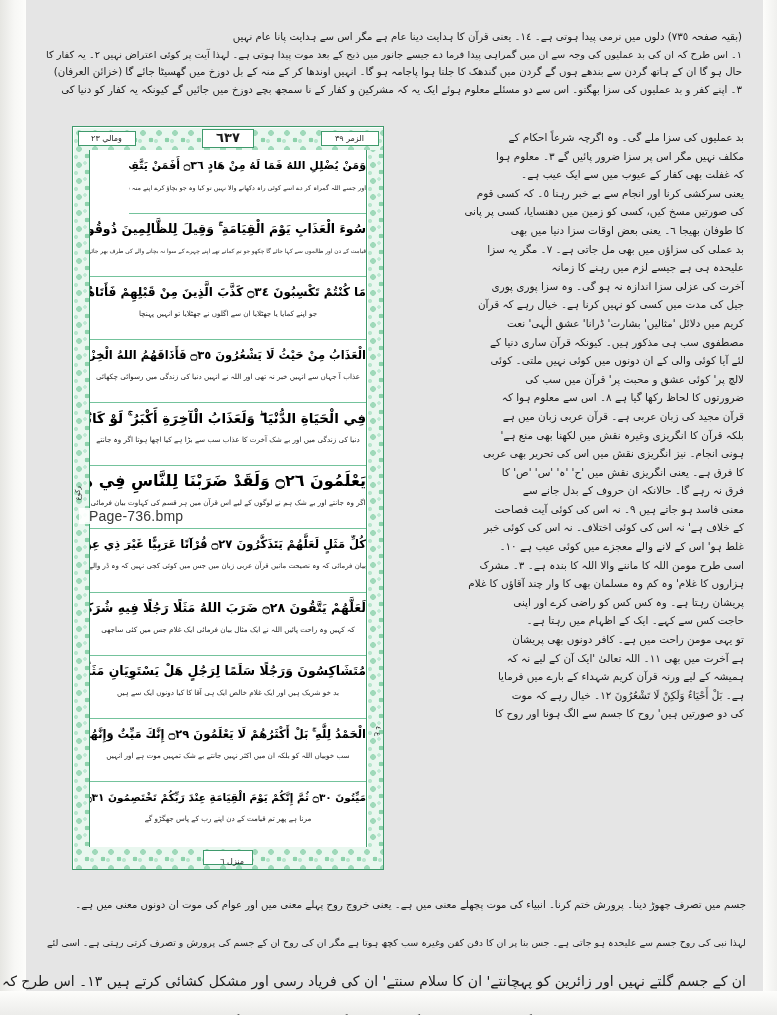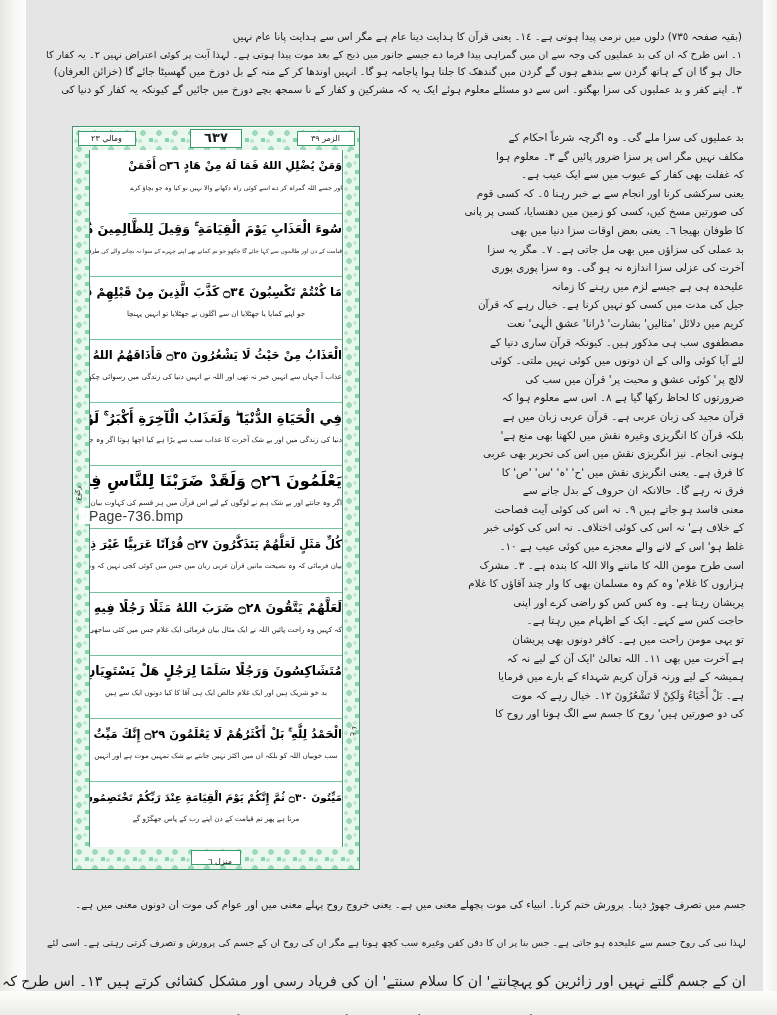--- a/index.html
+++ b/index.html
@@ -83,21 +83,21 @@
     line-height: 18.2px;
     color: #1c1c1c;
     white-space: nowrap;
     margin-top: 20px;
   }
 
   
   #quran-panel {
     position: absolute;
     left: 72px; top: 126px;
-    width: 288px; height: 744px;
+    width: 312px; height: 744px;
     background: #ffffff;
     box-sizing: border-box;
   }
 
   
   .frame-outer {
     position: absolute;
     left: 0; top: 0; right: 0; bottom: 0;
     border: 1.5px solid #3f9a6c;
     box-sizing: border-box;
@@ -369,22 +369,22 @@
   </div>
 
   <div id="right-commentary">
       <span class="tline">بد عملیوں کی سزا ملے گی۔ وہ اگرچہ شرعاً احکام کے</span>
       <span class="tline">مکلف نہیں مگر اس پر سزا ضرور پائیں گے ٣۔ معلوم ہوا</span>
       <span class="tline">کہ غفلت بھی کفار کے عیوب میں سے ایک عیب ہے۔</span>
       <span class="tline">یعنی سرکشی کرنا اور انجام سے بے خبر رہنا ٥۔ کہ کسی قوم</span>
       <span class="tline">کی صورتیں مسخ کیں، کسی کو زمین میں دھنسایا، کسی پر پانی</span>
       <span class="tline">کا طوفان بھیجا ٦۔ یعنی بعض اوقات سزا دنیا میں بھی</span>
       <span class="tline">بد عملی کی سزاؤں میں بھی مل جاتی ہے۔ ٧۔ مگر یہ سزا</span>
+      <span class="tline">علیحدہ ہی ہے جیسے لزم میں رہنے کا زمانہ</span>
       <span class="tline">آخرت کی عزلی سزا اندازہ نہ ہو گی۔ وہ سزا پوری پوری</span>
-      <span class="tline">علیحدہ ہی ہے جیسے لزم میں رہنے کا زمانہ</span>
       <span class="tline">جیل کی مدت میں کسی کو نہیں کرنا ہے۔ خیال رہے کہ قرآن</span>
       <span class="tline">کریم میں دلائل 'مثالیں' بشارت' ڈرانا' عشق الٰہی' نعت</span>
       <span class="tline">مصطفوی سب ہی مذکور ہیں۔ کیونکہ قرآن ساری دنیا کے</span>
       <span class="tline">لئے آیا کوئی والی کے ان دونوں میں کوئی نہیں ملتی۔ کوئی</span>
       <span class="tline">لالچ پر' کوئی عشق و محبت پر' قرآن میں سب کی</span>
       <span class="tline">ضرورتوں کا لحاظ رکھا گیا ہے ٨۔ اس سے معلوم ہوا کہ</span>
       <span class="tline">قرآن مجید کی زبان عربی ہے۔ قرآن عربی زبان میں ہے</span>
       <span class="tline">بلکہ قرآن کا انگریزی وغیرہ نقش میں لکھنا بھی منع ہے'</span>
       <span class="tline">ہونی انجام۔ نیز انگریزی نقش میں اس کی تحریر بھی عربی</span>
       <span class="tline">کا فرق ہے۔ یعنی انگریزی نقش میں 'ح' 'ہ' 'س' 'ص' کا</span>

